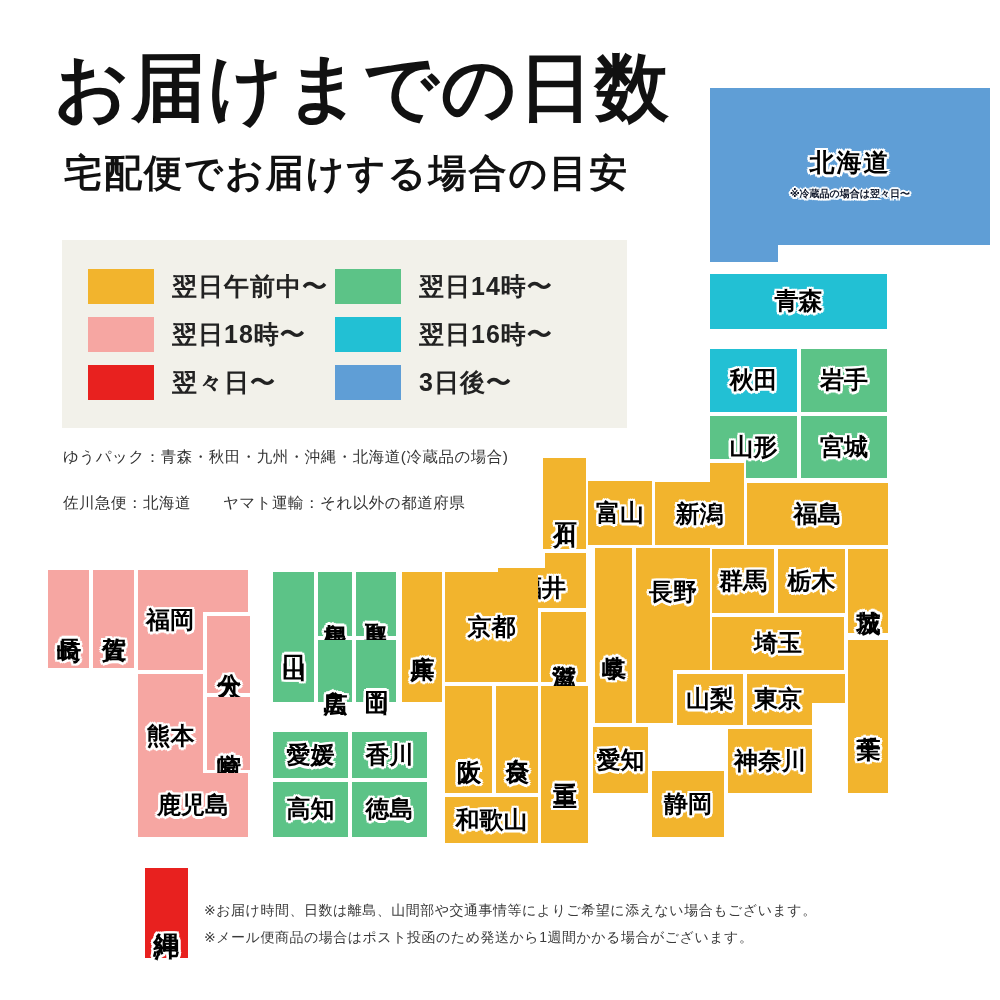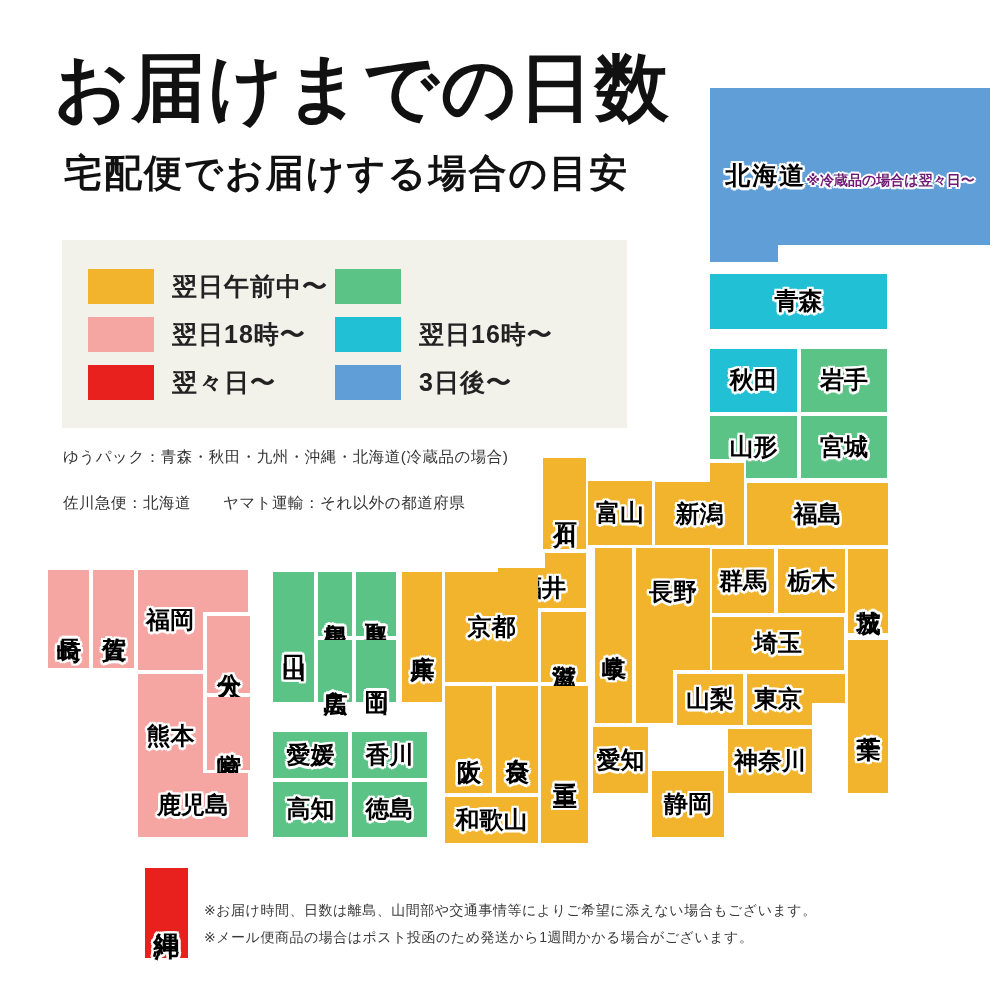--- a/index.html
+++ b/index.html
@@ -23,23 +23,23 @@
 
   
   #carrier-note{position:absolute;left:63px;top:445px;font-size:15.5px;color:#333;line-height:23px;letter-spacing:0.5px;white-space:pre;}
 
   
   .p{position:absolute;display:flex;align-items:center;justify-content:center;box-sizing:border-box;}
   .plabel{font-weight:bold;color:#000;font-size:24px;line-height:1.04;letter-spacing:0px;white-space:nowrap;
     text-shadow:-2px -2px 0 #fff,2px -2px 0 #fff,-2px 2px 0 #fff,2px 2px 0 #fff,
                  0 -2.5px 0 #fff,0 2.5px 0 #fff,-2.5px 0 0 #fff,2.5px 0 0 #fff;}
   .vert .plabel{writing-mode:vertical-rl;}
-  [data-name="pref-hokkaido"]{flex-direction:row;text-align:center;}
+  [data-name="pref-hokkaido"]{flex-direction:column;text-align:center;}
   [data-name="pref-hokkaido"] .plabel{font-size:25px;letter-spacing:2px;}
-  .pnote{margin-top:12px;font-weight:bold;color:#701a75;font-size:14px;white-space:nowrap;
+  .pnote{margin-top:12px;font-weight:bold;color:#0f172a;font-size:10px;white-space:nowrap;
     text-shadow:-1.5px -1.5px 0 #fff,1.5px -1.5px 0 #fff,-1.5px 1.5px 0 #fff,1.5px 1.5px 0 #fff,
                  0 -2px 0 #fff,0 2px 0 #fff,-2px 0 0 #fff,2px 0 0 #fff;}
   [data-name="pref-nagano"]{align-items:flex-start;padding-top:32px;}
   [data-name="pref-niigata"]{padding-top:21px;}
   [data-name="pref-fukui"]{padding-top:15px;}
   [data-name="pref-tokyo"]{padding-right:36px;}
   [data-name="pref-fukuoka"]{padding-right:46px;}
   [data-name="pref-okinawa"] .plabel{font-size:26px;}
 
   
@@ -63,20 +63,21 @@
           <span class="legend-label" data-name="legend-label">翌日18時〜</span>
         </div>
         <div class="legend-item" data-name="legend-item">
           <span class="legend-swatch" data-name="legend-swatch" style="background: rgb(232, 33, 31);"></span>
           <span class="legend-label" data-name="legend-label">翌々日〜</span>
         </div>
       </div>
     <div class="legend-col" id="legend-col-2" data-name="legend-column-right">
         <div class="legend-item" data-name="legend-item">
           <span class="legend-swatch" data-name="legend-swatch" style="background: rgb(92, 195, 135);"></span>
+          <span class="legend-label" data-name="legend-label">翌日14時〜</span>
         </div>
         <div class="legend-item" data-name="legend-item">
           <span class="legend-swatch" data-name="legend-swatch" style="background: rgb(34, 192, 212);"></span>
           <span class="legend-label" data-name="legend-label">翌日16時〜</span>
         </div>
         <div class="legend-item" data-name="legend-item">
           <span class="legend-swatch" data-name="legend-swatch" style="background: rgb(95, 158, 214);"></span>
           <span class="legend-label" data-name="legend-label">3日後〜</span>
         </div>
       </div>

